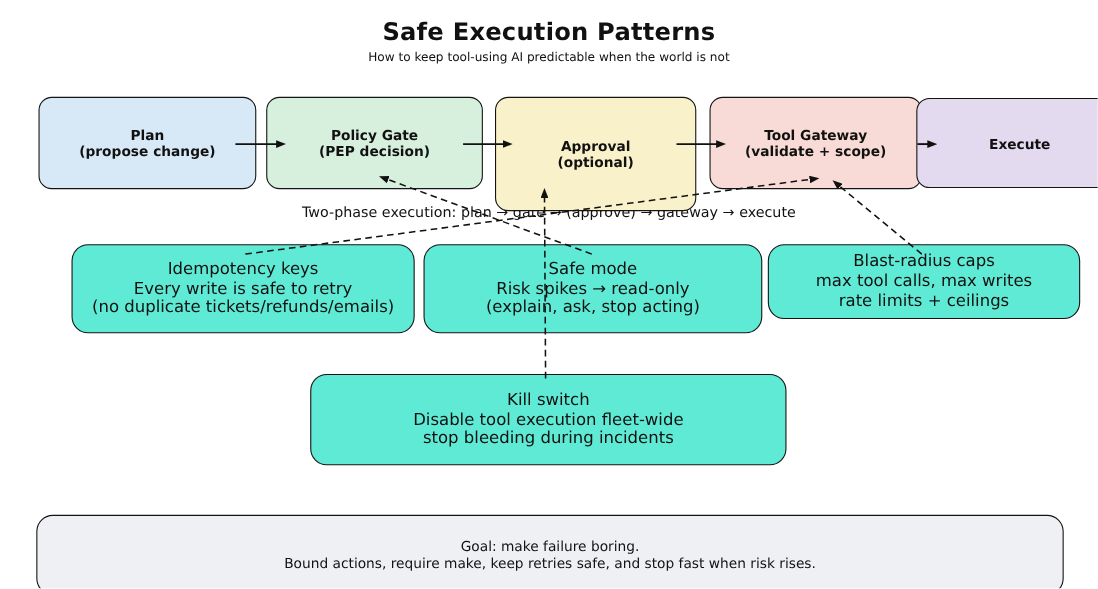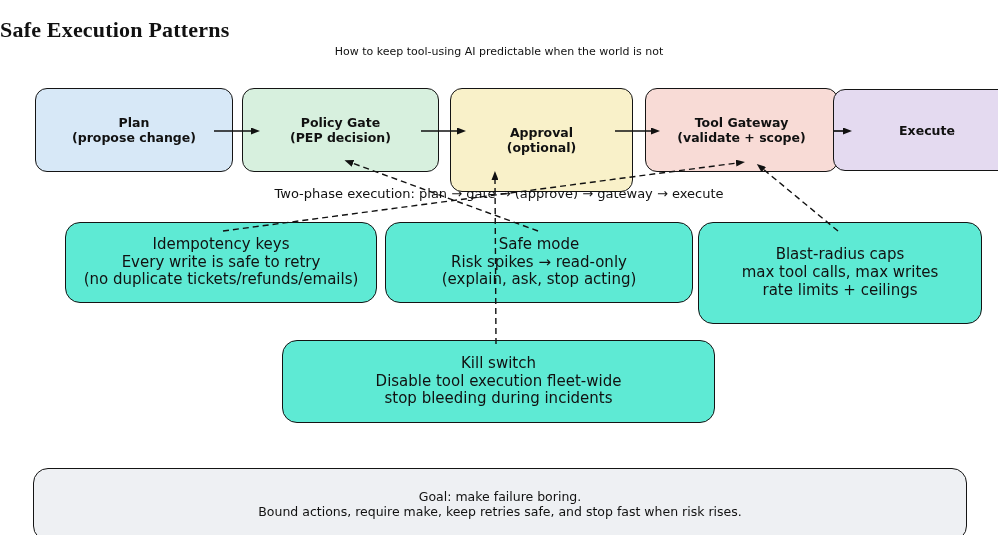--- a/index.html
+++ b/index.html
@@ -1,43 +1,43 @@
 <!DOCTYPE html>
 <html><head>
 <meta charset="utf-8">
 <style>
   html,body{margin:0;padding:0;background:#ffffff;}
   .fig{
     position:relative;width:998px;height:535px;background:#ffffff;
     font-family:"DejaVu Sans", sans-serif;color:#111;overflow:hidden;
   }
   .title{
-    position:absolute;left:0;top:17px;width:998px;text-align:left;
-    font-size:22px;font-weight:bold;letter-spacing:.2px;font-family:Liberation Serif, serif;
+    position:absolute;left:0;top:17px;width:998px;text-align:center;
+    font-size:22px;font-weight:bold;letter-spacing:.2px;
   }
   .subtitle{
     position:absolute;left:0;top:45px;width:998px;text-align:center;font-size:11px;
   }
   .box{
     position:absolute;box-sizing:border-box;border:1.8px solid #141414;
     display:flex;flex-direction:column;align-items:center;justify-content:center;
   }
   .stage{border-radius:12px;font-size:12.5px;font-weight:bold;line-height:1.2;z-index:1;}
   .stage-plan   {left:35px; top:88px;width:198px;height:84px;background:#d7e8f7;}
   .stage-gate   {left:242px;top:88px;width:197px;height:84px;background:#d7f0de;}
   .stage-approval{left:450px;top:88px;width:183px;height:104px;background:#f9f1c9;}
   .stage-gateway{left:645px;top:88px;width:193px;height:84px;background:#f8dbd6;}
   .stage-execute{left:833px;top:89px;width:188px;height:82px;background:#e4daf0;z-index:2;}
   .caption{
     position:absolute;left:0;top:186px;width:998px;text-align:center;font-size:13px;
   }
   .safeguard{border-radius:15px;background:#5eead4;font-size:15px;line-height:1.18;}
   .sg-idempotency{left:65px; top:222px;width:312px;height:81px;}
   .sg-safemode   {left:385px;top:222px;width:308px;height:81px;}
-  .sg-blast      {left:698px;top:222px;width:284px;height:102px;}
+  .sg-blast      {left:698px;top:222px;width:284px;height:68px;}
   .sg-kill       {left:282px;top:340px;width:433px;height:83px;}
   .goal{
     left:33px;top:440px;width:934px;height:73px;border-radius:15px;
     background:#eef0f3;font-size:12.5px;line-height:1.18;margin-top:28px;
   }
   .arrows{position:absolute;left:0;top:0;width:998px;height:535px;z-index:10;pointer-events:none;}
 </style>
 </head>
 <body>
 

